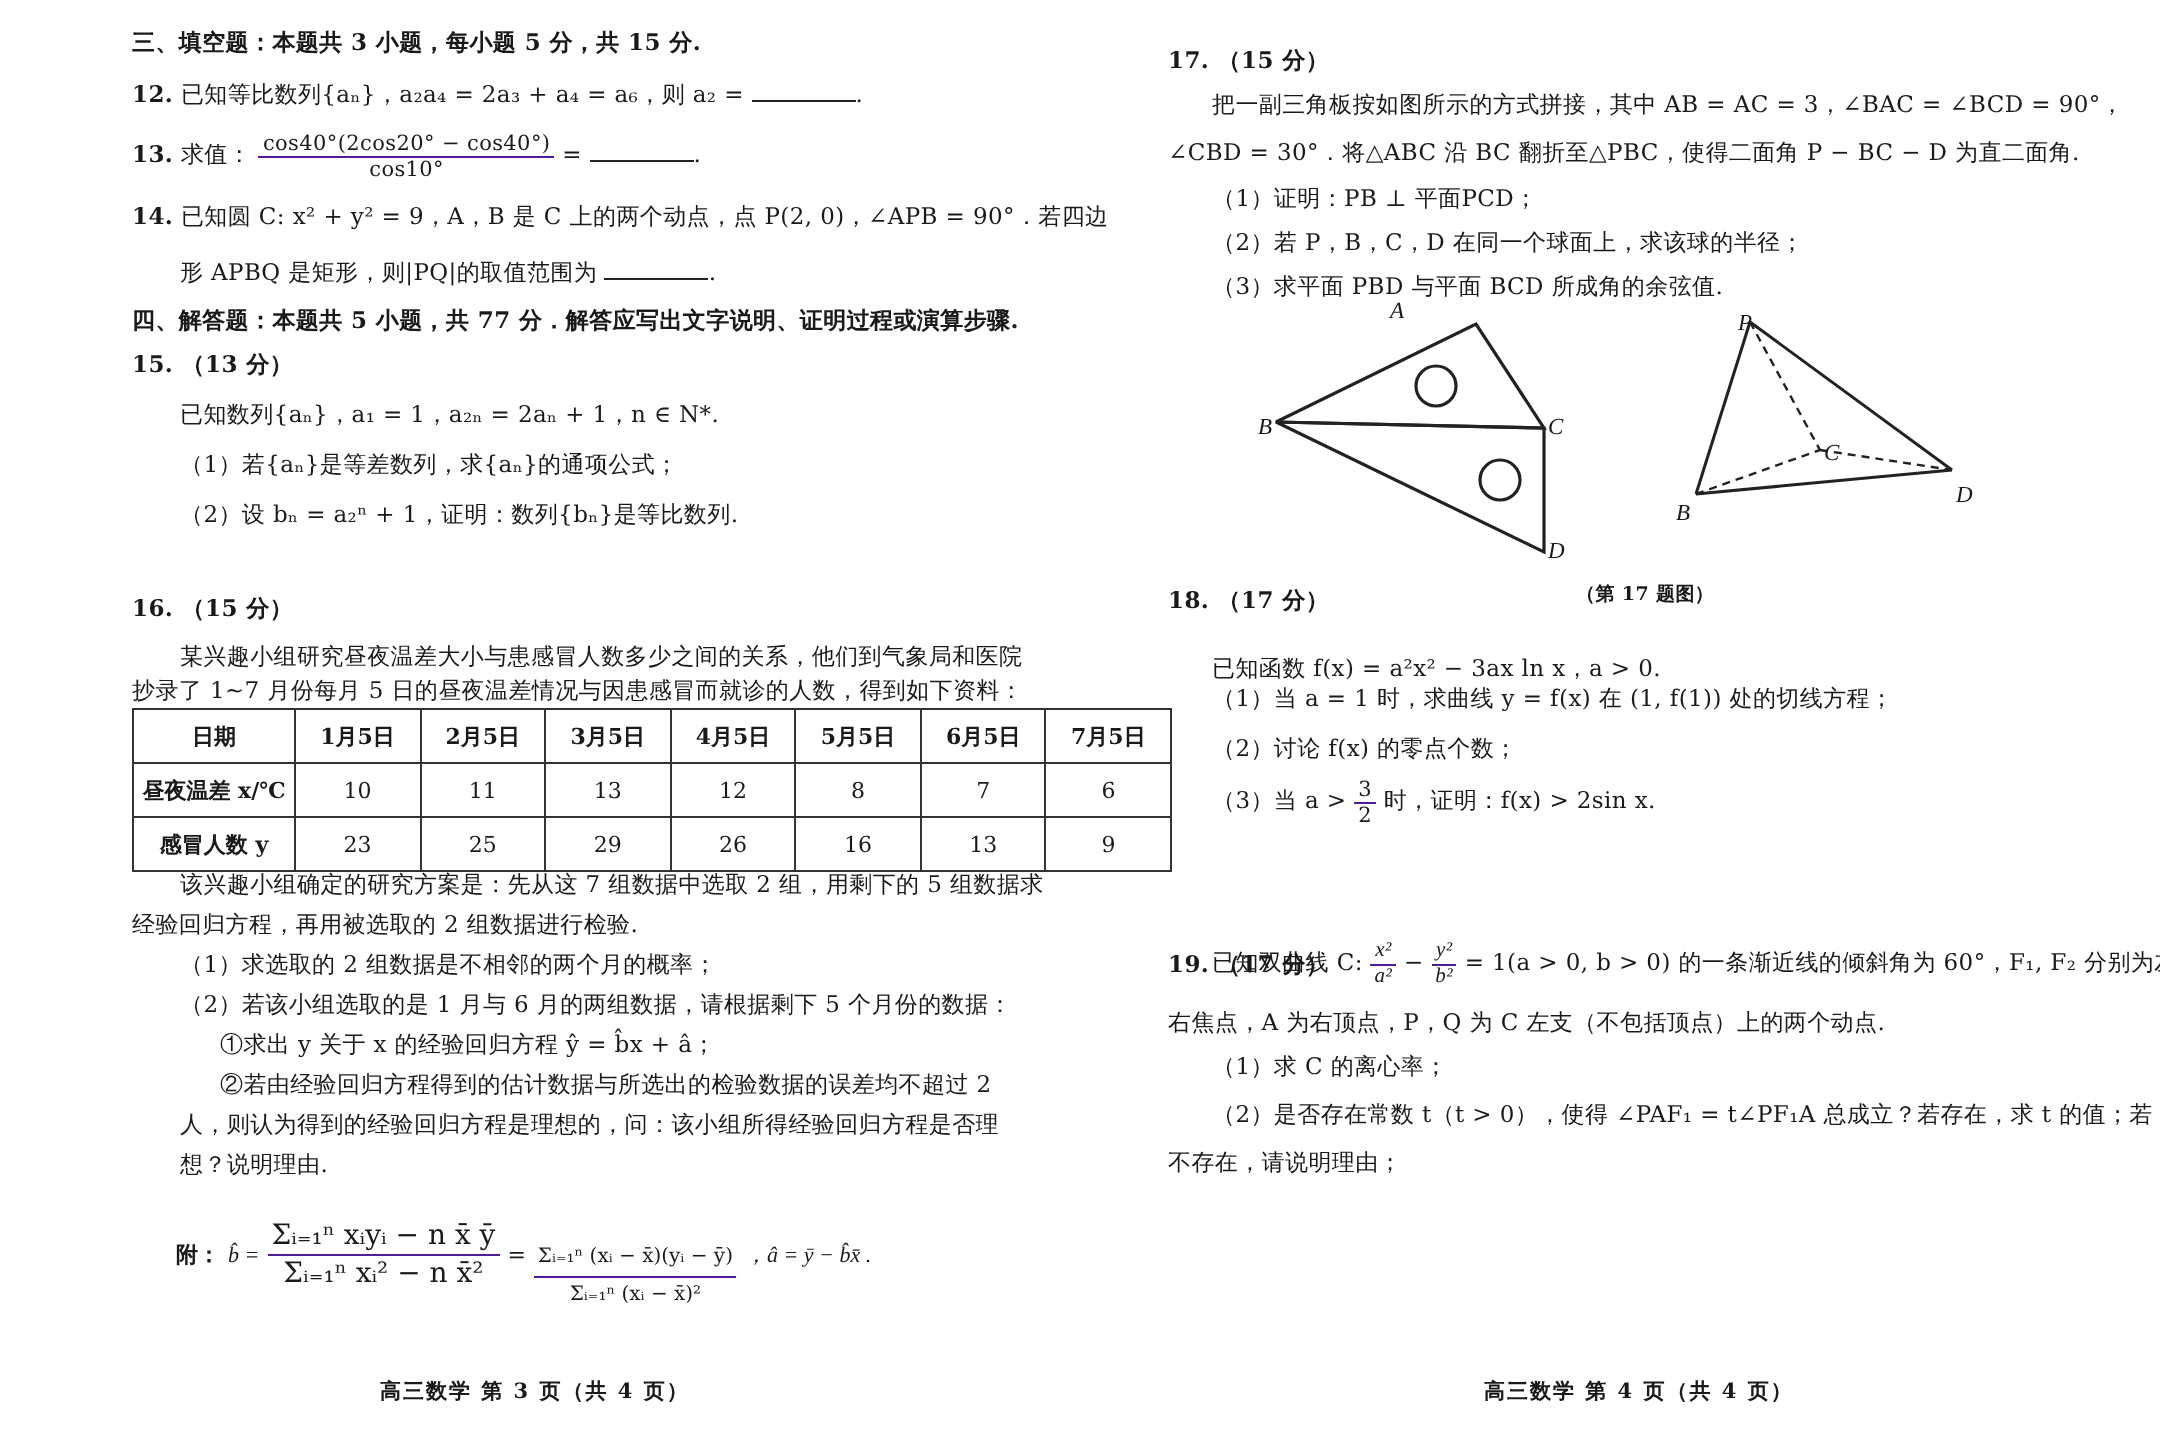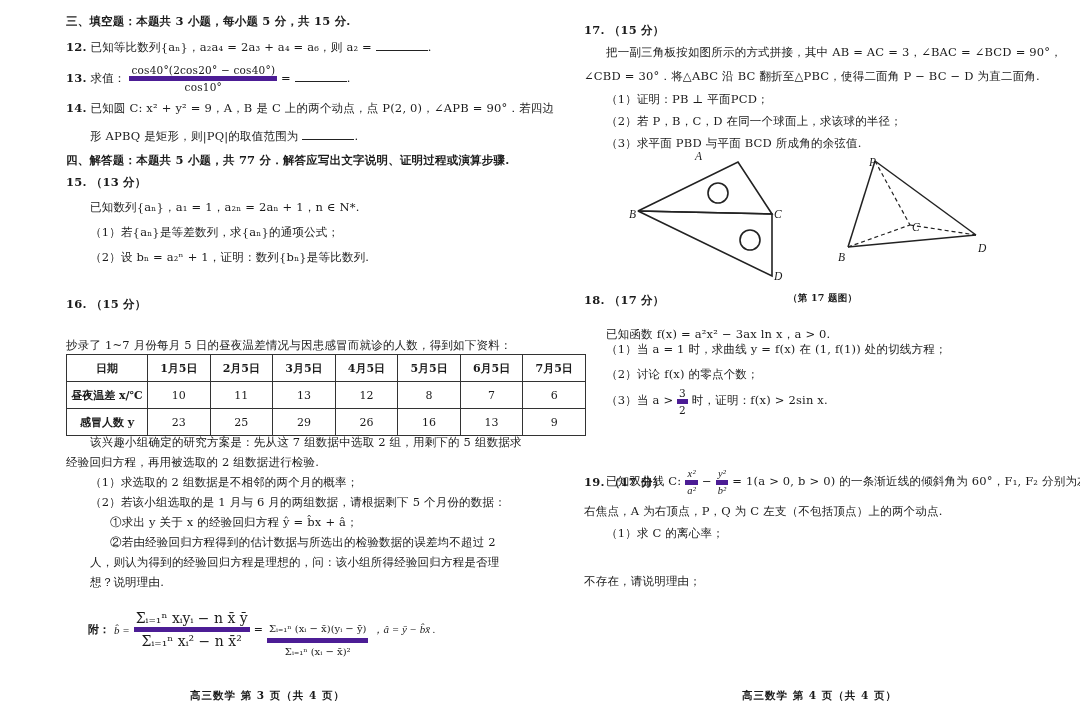--- a/index.html
+++ b/index.html
@@ -12,21 +12,21 @@
   .page { position: absolute; top: 0; height: 722px; }
   .left { left: 0; width: 540px; }
   .right { left: 540px; width: 540px; }
   .line {
     position: absolute; white-space: nowrap;
     font-size: 11.5px; line-height: 16px; letter-spacing: 0.2px;
   }
   .bold { font-weight: bold; }
   .it { font-style: italic; font-family: "Liberation Serif", serif; }
   .frac { display: inline-block; vertical-align: middle; text-align: center; font-size: 10.5px; line-height: 12px; }
-  .frac .num { display: block; border-bottom: 5px solid #4c1d95; padding: 0 2px; }
+  .frac .num { display: block; border-bottom: 1px solid #4c1d95; padding: 0 2px; }
   .frac .den { display: block; padding: 0 2px; }
   .blank { display: inline-block; border-bottom: 1px solid #222; width: 52px; height: 12px; vertical-align: baseline; }
   table.data {
     position: absolute; left: 66px; top: 354px; width: 520px;
     border-collapse: collapse; font-size: 11px;
   }
   table.data td {
     border: 1.5px solid #333; text-align: center; height: 26px; padding: 0;
   }
   table.data td.hd { width: 80px; font-weight: bold; }
@@ -67,20 +67,21 @@
     <span class="blank"></span><span>.</span>
   </div>
 
   <div class="line bold" style="left:66px;top:152px;">四、解答题：本题共 5 小题，共 77 分．解答应写出文字说明、证明过程或演算步骤.</div>
   <div class="line bold" style="left:66px;top:174px;">15.  （13 分）</div>
   <div class="line" style="left:90px;top:199px;">已知数列{aₙ}，a₁ = 1，a₂ₙ = 2aₙ + 1，n ∈ N*.</div>
   <div class="line" style="left:90px;top:224px;">（1）若{aₙ}是等差数列，求{aₙ}的通项公式；</div>
   <div class="line" style="left:90px;top:249px;">（2）设 bₙ = a₂ⁿ + 1，证明：数列{bₙ}是等比数列.</div>
 
   <div class="line bold" style="left:66px;top:296px;">16.  （15 分）</div>
+  <div class="line" style="left:90px;top:320px;">某兴趣小组研究昼夜温差大小与患感冒人数多少之间的关系，他们到气象局和医院</div>
   <div class="line" style="left:66px;top:337px;">抄录了 1~7 月份每月 5 日的昼夜温差情况与因患感冒而就诊的人数，得到如下资料：</div>
 
   <table class="data">
     <tbody>
         <tr class="r0">
       <td class="hd">日期</td>
       <td>1月5日</td>
       <td>2月5日</td>
       <td>3月5日</td>
       <td>4月5日</td>
@@ -200,16 +201,17 @@
     </span>
     <span>−</span>
     <span class="frac">
       <span class="num it">y²</span>
       <span class="den it">b²</span>
     </span>
     <span>= 1(a &gt; 0, b &gt; 0) 的一条渐近线的倾斜角为 60°，F₁, F₂ 分别为左、</span>
   </div>
   <div class="line" style="left:44px;top:503px;">右焦点，A 为右顶点，P，Q 为 C 左支（不包括顶点）上的两个动点.</div>
   <div class="line" style="left:66px;top:525px;">（1）求 C 的离心率；</div>
+  <div class="line" style="left:66px;top:549px;">（2）是否存在常数 t（t &gt; 0），使得 ∠PAF₁ = t∠PF₁A 总成立？若存在，求 t 的值；若</div>
   <div class="line" style="left:44px;top:573px;">不存在，请说明理由；</div>
 
   <div class="footer" style="left:202px;top:689px;">高三数学    第 4 页（共 4 页）</div>
 </div>
 
 </body></html>

